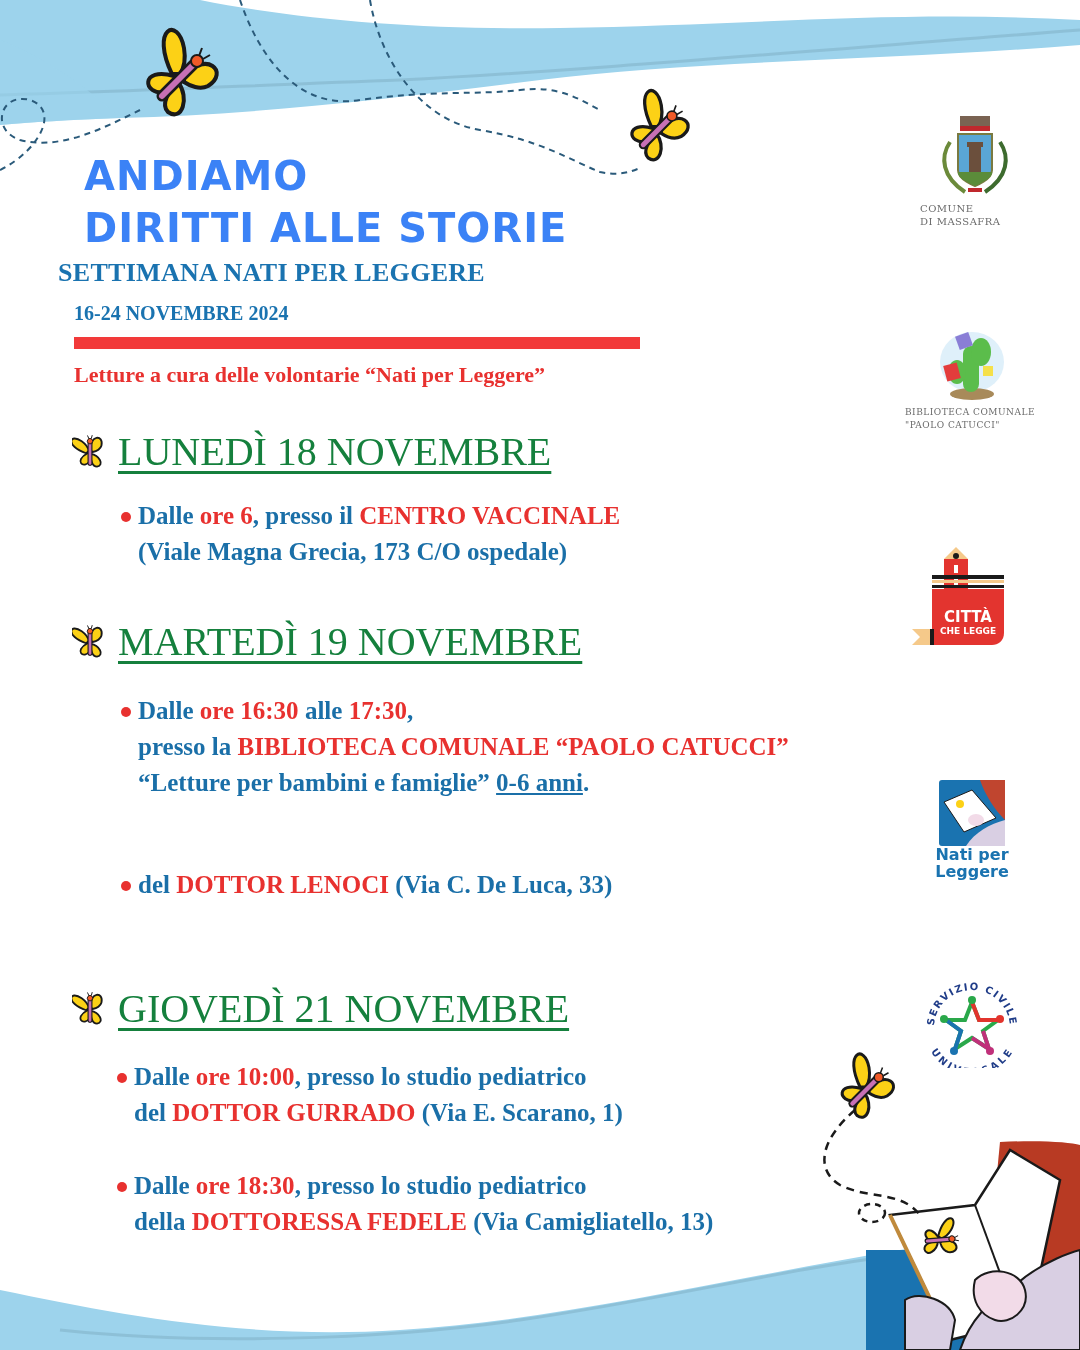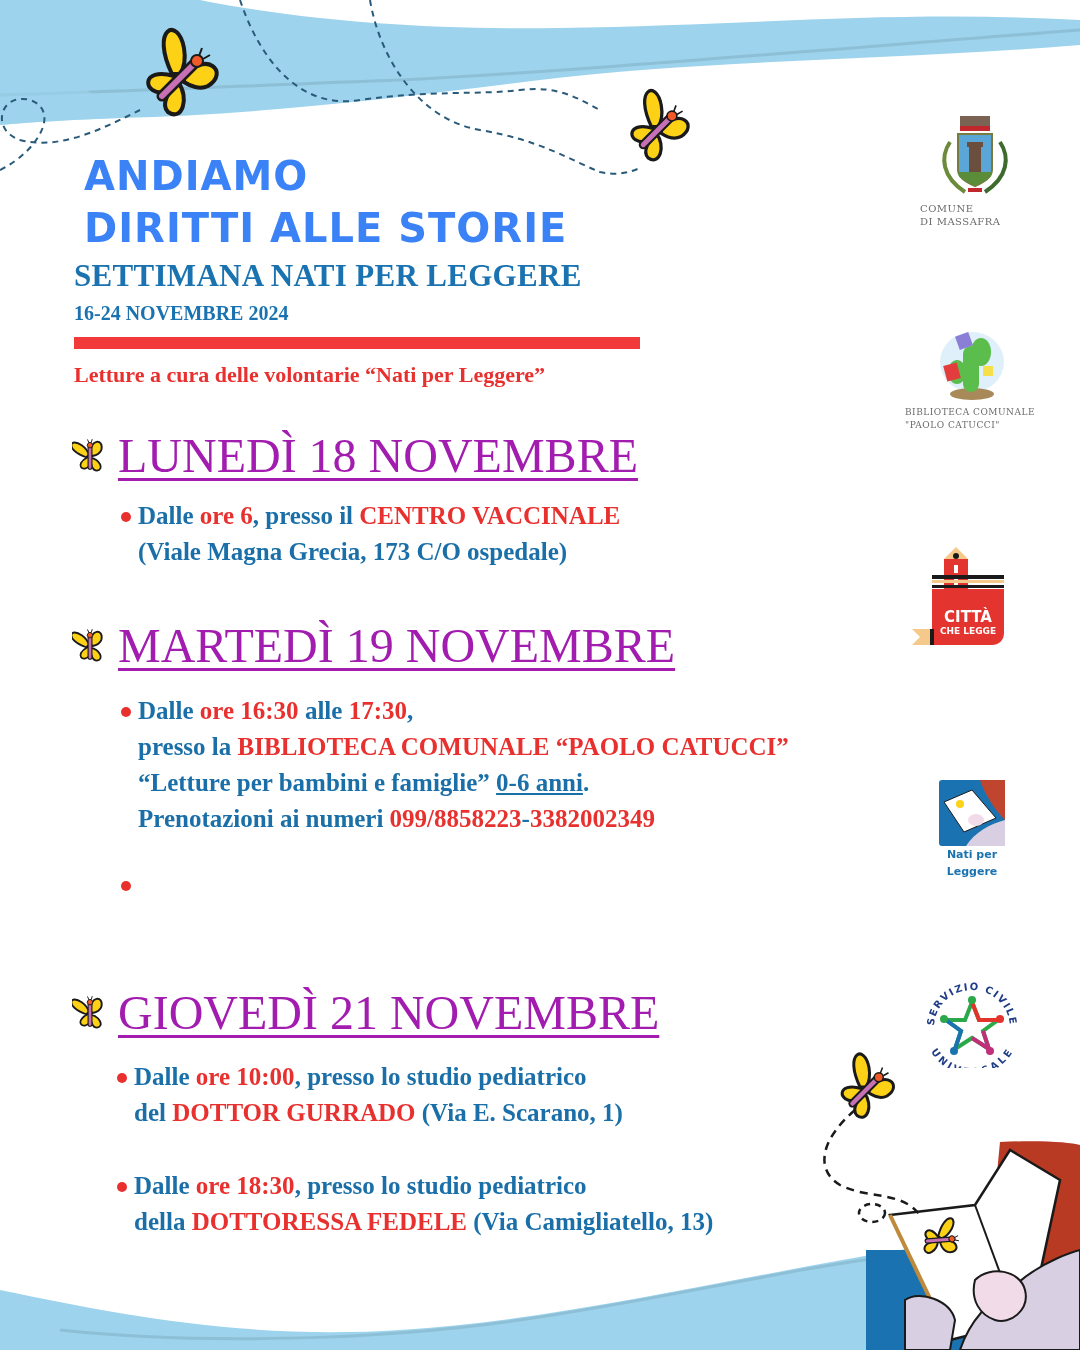--- a/index.html
+++ b/index.html
@@ -1,33 +1,33 @@
 <!DOCTYPE html>
 <html><head>
 <meta charset="utf-8">
 <style>
   html, body { margin:0; padding:0; }
   body { width:1080px; height:1350px; position:relative; overflow:hidden; background:#ffffff; font-family:"DejaVu Serif", serif; }
   .bg-svg { position:absolute; left:0; top:0; width:1080px; height:1350px; }
   .title { position:absolute; left:72px; top:150px; font-family:"DejaVu Sans", sans-serif; font-weight:bold; color:#3b82f6; font-size:40px; line-height:52px; letter-spacing:1px;margin-left:12px; }
-  .subtitle { position:absolute; left:74px; top:258px; color:#1a73b0; font-weight:bold; font-size:31px; font-family:"Liberation Serif", serif; letter-spacing:0.3px; }
+  .subtitle { position:absolute; left:58px; top:258px; color:#1a73b0; font-weight:bold; font-size:26px; font-family:"Liberation Serif", serif; letter-spacing:0.3px; }
   .dates { position:absolute; left:74px; top:302px; color:#1a73b0; font-weight:bold; font-size:20px; font-family:"Liberation Serif", serif; }
   .redbar { position:absolute; left:74px; top:337px; width:566px; height:12px; background:#f23a3a; }
   .tagline { position:absolute; left:74px; top:362px; color:#e8312f; font-weight:bold; font-size:22px; font-family:"Liberation Serif", serif; }
   .day { position:absolute; left:72px; }
   .day-head { display:flex; align-items:center; }
   .day-head .bfly { width:36px; height:36px; margin-right:10px; }
-  .day-title { color:#a21caf; font-family:"Liberation Serif", serif; font-weight:normal; font-size:48px; text-decoration:underline; text-decoration-thickness:3px; text-underline-offset:6px;text-align:center; }
+  .day-title { color:#15803d; font-family:"Liberation Serif", serif; font-weight:normal; font-size:40px; text-decoration:underline; text-decoration-thickness:3px; text-underline-offset:6px;text-align:center; }
   .event { position:absolute; color:#1a6fa8; font-family:"Liberation Serif", serif; font-weight:bold; font-size:25px; line-height:36px; }
   .event .dot { position:absolute; left:-17px; top:14px; width:10px; height:10px; border-radius:50%; background:#e8312f; }
   .red { color:#e8312f; }
   .u { text-decoration:underline; }
   .logo { position:absolute; }
   .logo-caption { font-family:"DejaVu Serif", serif; color:#6b6b6b; text-align:left; font-size:10px; line-height:13px; letter-spacing:0.5px; }
-  .npl-text { font-family:"DejaVu Sans", sans-serif; font-weight:bold; color:#1a73b0; font-size:11px; line-height:17px; text-align:center; }
+  .npl-text { font-family:"DejaVu Sans", sans-serif; font-weight:bold; color:#1a73b0; font-size:16px; line-height:17px; text-align:center; }
 </style>
 </head>
 <body>
 
 <svg class="bg-svg" viewBox="0 0 1080 1350">
   <defs>
     <g id="butterfly">
       <path d="M-8,-4 C-30,-50 -2,-62 4,-30 C6,-18 4,-10 0,-4 Z" fill="#fcd116" stroke="#1a1a1a" stroke-width="4"></path>
       <path d="M-6,-2 C-40,-12 -38,18 -14,14 C-8,12 -4,6 -2,2 Z" fill="#fcd116" stroke="#1a1a1a" stroke-width="4"></path>
       <path d="M4,-2 C26,-28 50,-6 28,8 C20,12 10,8 4,4 Z" fill="#fcd116" stroke="#1a1a1a" stroke-width="4"></path>
@@ -97,24 +97,24 @@
         <use href="#butterfly" transform="rotate(-45)"></use>
       </svg>
     <span class="day-title">MARTEDÌ 19 NOVEMBRE</span>
   </div>
 </div>
 <div class="event" style="left:138px; top:693px;">
   <span class="dot"></span>
   <div><span>Dalle </span><span class="red">ore 16:30</span><span> alle </span><span class="red">17:30</span><span>,</span></div>
   <div><span>presso la </span><span class="red">BIBLIOTECA COMUNALE “PAOLO CATUCCI”</span></div>
   <div><span>“Letture per bambini e famiglie” </span><span class="u">0-6 anni</span><span>.</span></div>
-  <div><span>Prenotazioni ai numeri </span><span class="red">099/8858223</span><span>-</span><span class="red">3382002349</span></div>
 </div>
 <div class="event" style="left:138px; top:867px;">
   <span class="dot"></span>
+  <div><span>del </span><span class="red">DOTTOR LENOCI</span><span> (Via C. De Luca, 33)</span></div>
 </div>
 
 <div class="day" style="top:985px;">
   <div class="day-head">
     <svg class="bfly" viewBox="-40 -40 80 80">
         <use href="#butterfly" transform="rotate(-45)"></use>
       </svg>
     <span class="day-title">GIOVEDÌ 21 NOVEMBRE</span>
   </div>
 </div>

